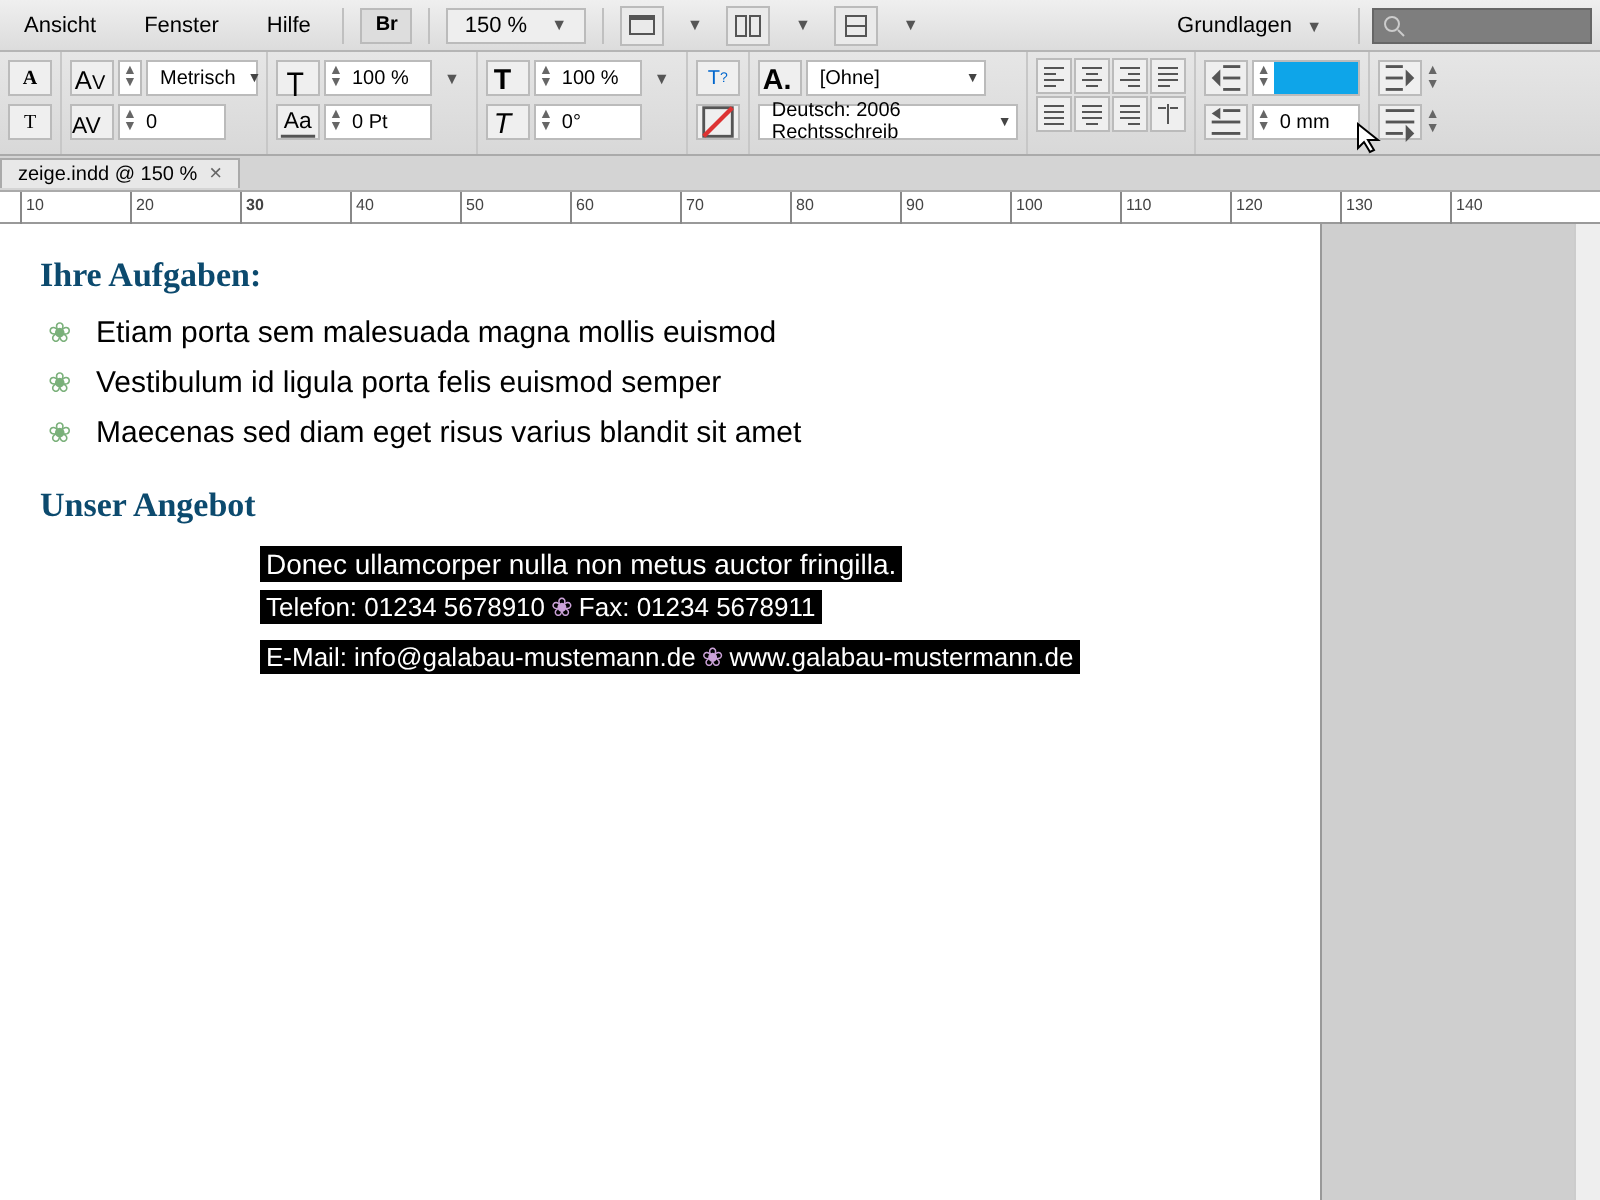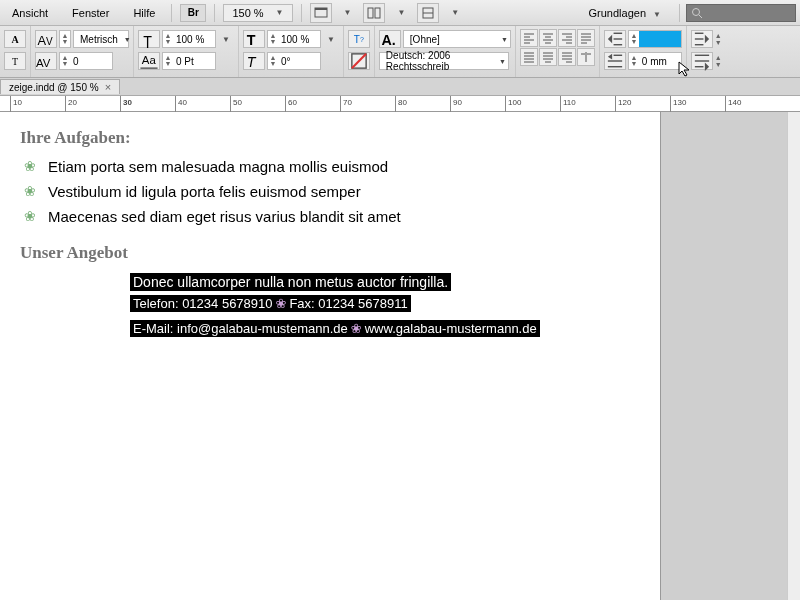--- a/index.html
+++ b/index.html
@@ -29,21 +29,21 @@
 .align-btn svg { width: 12px; height: 12px; }
 .highlight-field input { background: #0ea5e9; padding-left: 39px; }
 .tabbar { height: 18px; background: #d4d4d4; display: flex; align-items: center; border-bottom: 1px solid #aaa; }
 .tabbar .tab { background: #e8e8e8; border: 1px solid #aaa; border-bottom: none; padding: 1px 8px; font-size: 10px; display: flex; align-items: center; gap: 6px; }
 .tab .x { font-size: 11px; color: #666; }
 .ruler-h { height: 16px; background: #fff; border-bottom: 1px solid #999; position: relative; font-size: 8px; color: #444; }
 .ruler-h .tick { position: absolute; top: 0; border-left: 1px solid #888; height: 16px; padding-left: 2px; padding-top: 2px; }
 .workspace { display: flex; height: calc(600px - 26px - 52px - 18px - 16px); }
 .page-area { flex: 1; background: #fff; overflow: hidden; padding: 16px 20px 0 20px; position: relative; }
 .gray-zone { width: 140px; background: #cfcfcf; border-left: 1px solid #999; }
-.h-green { color: #737373; font-weight: bold; font-size: 17px; margin-bottom: 10px; font-family: Georgia, serif; }
+.h-green { color: #0c4a6e; font-weight: bold; font-size: 17px; margin-bottom: 10px; font-family: Georgia, serif; }
 .bullets { list-style: none; padding-left: 28px; margin-bottom: 18px; }
 .bullets li { font-size: 15px; margin-bottom: 8px; position: relative; font-family: "Segoe UI", "Myriad Pro", sans-serif; }
 .bullets li::before { content: "❀"; color: #7ab07a; position: absolute; left: -24px; font-size: 14px; }
 .body-p { font-size: 15px; padding-left: 12px; line-height: 1.4; margin-bottom: 18px; font-family: "Segoe UI","Myriad Pro",sans-serif; }
 .contact-block { padding-left: 110px; }
 .contact-block .line { background: #000; color: #fff; display: inline-block; padding: 1px 3px; margin-bottom: 4px; font-size: 13px; font-family: "Segoe UI","Myriad Pro",sans-serif; }
 .contact-block .line.big { font-size: 14px; font-weight: 500; }
 .flower { color: #cba2d8; padding: 0 3px; }
 .cursor-ptr { position: absolute; left: 677px; top: 60px; pointer-events: none; }
 .scroll-v { position: absolute; right: 0; top: 112px; bottom: 0; width: 13px; background: #eee; border-left: 1px solid #ccc; }
@@ -197,21 +197,21 @@
         </div>
       </div>
   </div>
   <div class="ctrl-col">
     <div class="ctrl-row">
       <div class="small-btn">
           <svg viewBox="0 0 14 14">
             <text x="1" y="11" font-size="10" font-weight="bold">A.</text>
           </svg>
         </div>
-      <div class="dd" style="width:108px;">
+      <div class="dd" style="width:90px;">
           <span>[Ohne]</span>
           <span class="tri2" style="margin-left:auto;">▼</span>
         </div>
     </div>
     <div class="ctrl-row">
       <div class="dd" style="width:130px;">
           <span>Deutsch: 2006 Rechtsschreib</span>
           <span class="tri2" style="margin-left:auto;">▼</span>
         </div>
     </div>

